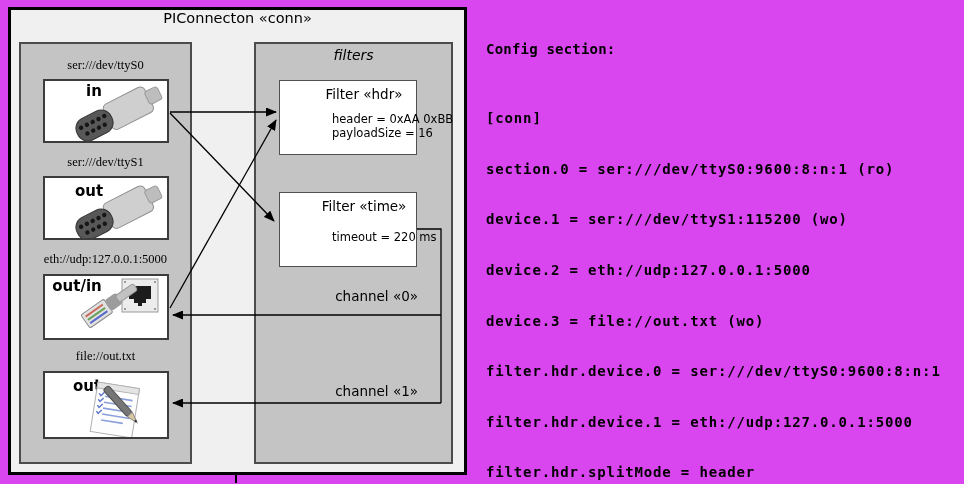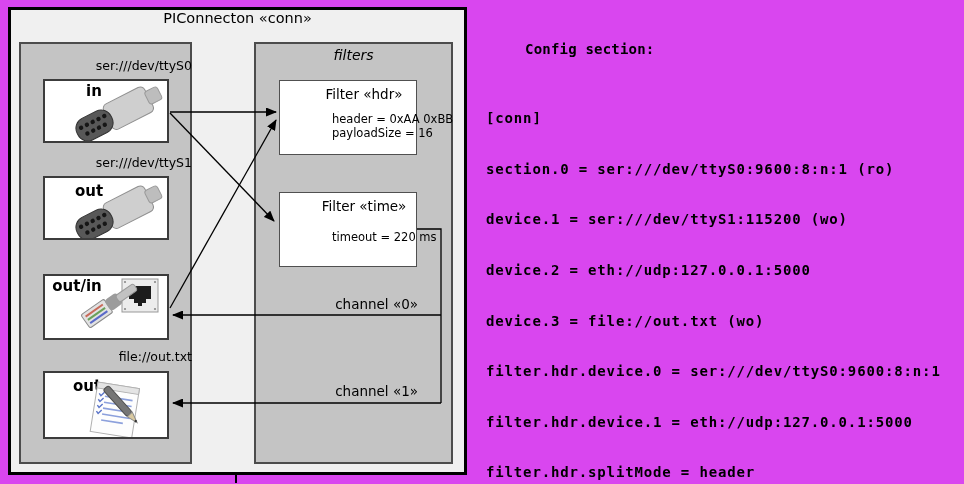--- a/index.html
+++ b/index.html
@@ -10,41 +10,41 @@
   .window{position:absolute;left:8px;top:7px;width:459px;height:468px;
           background:#f0f0f0;border:3px solid #000;box-sizing:border-box;}
   .win-title{position:absolute;left:8px;top:10px;width:459px;text-align:center;
              font-size:14.5px;white-space:nowrap;}
   .panel{position:absolute;background:#c4c4c4;border:2px solid #4c4c4c;box-sizing:border-box;}
   .devices-panel{left:19px;top:42px;width:173px;height:422px;}
   .filters-panel{left:254px;top:42px;width:199px;height:422px;}
   .panel-title{position:absolute;left:254px;top:47px;width:199px;text-align:center;font-size:14px;font-style:italic;}
 
   
-  .dev-url{position:absolute;left:19px;width:173px;text-align:right;font-size:12.5px;white-space:nowrap;}
+  .dev-url{position:absolute;left:19px;width:173px;text-align:center;font-size:12.5px;white-space:nowrap;font-family:Liberation Serif, serif;}
   .dev-box{position:absolute;left:43px;width:126px;background:#fff;border:2px solid #3c3c3c;box-sizing:border-box;font-weight:bold;}
   .port-label{position:absolute;font-size:15px;text-align:center;white-space:nowrap;}
   .dev-icon{position:absolute;left:0;top:0;}
 
   
   .filter-box{position:absolute;left:279px;width:138px;height:75px;background:#fff;
               border:1.5px solid #505050;box-sizing:border-box;}
   .filter-title{position:absolute;top:5px;left:16px;width:100%;text-align:center;font-size:13.5px;white-space:nowrap;}
   .filter-prop{position:absolute;left:8px;font-size:11.5px;white-space:nowrap;margin-left:44px;}
 
   .channel-label{position:absolute;left:280px;width:138px;text-align:right;font-size:13.5px;white-space:nowrap;}
 
   .overlay{position:absolute;left:0;top:0;pointer-events:none;}
   .bottom-tick{position:absolute;left:235px;top:474px;width:2px;height:9px;background:#000;}
 
   
   .config{position:absolute;left:486px;top:8px;
           font-family:"DejaVu Sans Mono",monospace;font-weight:700;
           font-size:14px;letter-spacing:0.85px;white-space:pre;color:#000;}
-  .config-heading{height:18.6px;line-height:18.6px;margin-bottom:18.6px;letter-spacing:0.2px;margin-left:39px;}
+  .config-heading{height:18.6px;line-height:18.6px;margin-bottom:18.6px;letter-spacing:0.2px;}
   .config-line{height:18.62px;line-height:18.62px;}
 </style>
 </head>
 <body>
 
 <div class="stage">
 
   <div class="window"></div>
   <div class="win-title">PIConnecton «conn»</div>
 
@@ -87,20 +87,21 @@
         <circle cx="-10" cy="-4" r="2.2" fill="#161616"></circle>
         <circle cx="-33" cy="4" r="2.2" fill="#161616"></circle>
           <circle cx="-26.5" cy="4" r="2.2" fill="#161616"></circle>
         <circle cx="-20" cy="4" r="2.2" fill="#161616"></circle>
           <circle cx="-13.5" cy="4" r="2.2" fill="#161616"></circle>
         <rect x="36" y="-7" width="14" height="14" rx="3" fill="#bdbdbd" stroke="#9a9a9a"></rect>
       </g>
     </svg>
   </div>
 
+  <div class="dev-url" style="top:252px">eth://udp:127.0.0.1:5000</div>
   <div class="dev-box" style="top:274px;height:66px">
     <span class="port-label" style="left:3px;top:1px;width:58px">out/in</span>
     <svg class="dev-icon" width="122" height="62" viewBox="0 0 122 62">
       <g transform="translate(95,19)">
         <rect x="-18" y="-16" width="36" height="33" fill="#ececec" stroke="#999"></rect>
         <path d="M -11,-9 h22 v13 h-5 v4 h-4 v3 h-4 v-3 h-4 v-4 h-5 z" fill="#1c1c1c"></path>
         <circle cx="-15" cy="-13" r="1.1" fill="#8a8a8a"></circle>
           <circle cx="15" cy="-13" r="1.1" fill="#8a8a8a"></circle>
         <circle cx="-15" cy="14" r="1.1" fill="#8a8a8a"></circle>
           <circle cx="15" cy="14" r="1.1" fill="#8a8a8a"></circle>
@@ -149,21 +150,21 @@
     <div class="filter-title">Filter «hdr»</div>
     <div class="filter-prop" style="top:31px">header = 0xAA 0xBB</div>
     <div class="filter-prop" style="top:45px">payloadSize = 16</div>
   </div>
 
   <div class="filter-box" style="top:192px">
     <div class="filter-title">Filter «time»</div>
     <div class="filter-prop" style="top:37px">timeout = 220 ms</div>
   </div>
 
-  <div class="channel-label" style="top:296px">channel «0»</div>
+  <div class="channel-label" style="top:288px">channel «0»</div>
   <div class="channel-label" style="top:383px">channel «1»</div>
 
   <svg class="overlay" width="964" height="484" viewBox="0 0 964 484">
     <defs>
       <marker id="ah" markerWidth="11" markerHeight="9" refX="10" refY="4.5" orient="auto" markerUnits="userSpaceOnUse">
         <path d="M0,0 L11,4.5 L0,9 z" fill="#000"></path>
       </marker>
     </defs>
     <line x1="170" y1="112" x2="276" y2="112" stroke="#000" stroke-width="1.3" marker-end="url(#ah)"></line>
     <line x1="170" y1="113" x2="274" y2="221" stroke="#000" stroke-width="1.3" marker-end="url(#ah)"></line>

